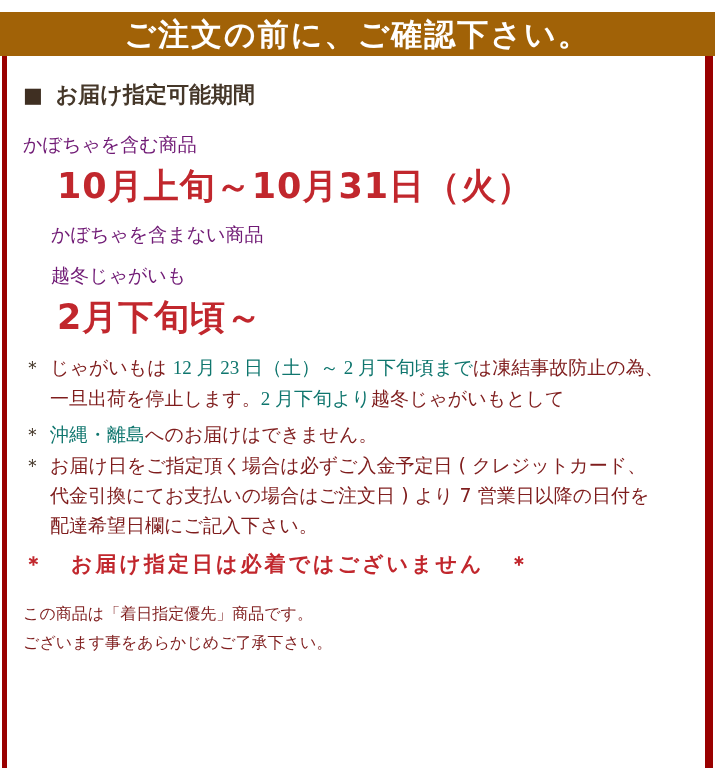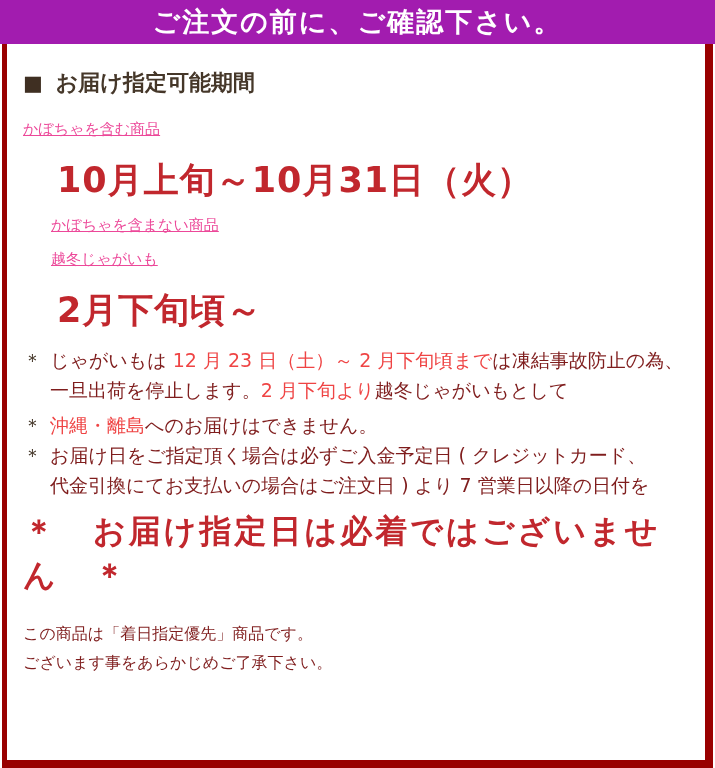--- a/index.html
+++ b/index.html
@@ -4,27 +4,28 @@
 <style>
   html,body{margin:0;padding:0;}
   body{
     width:715px;height:768px;
     background:#ffffff;
     font-family:"DejaVu Sans","Liberation Sans",sans-serif;
     overflow:hidden;
   }
   .banner{
     height:44px;
-    background:#a21caf;
+    background:#a16207;
     color:#ffffff;
-    font-size:27px;
+    font-size:31px;
     font-weight:bold;
     text-align:center;
     line-height:44px;
     letter-spacing:2px;
+    margin-top:12px;
   }
   .frame{
     margin:0 2px;
     height:724px;
     box-sizing:border-box;
     background:#ffffff;
     border-left:5px solid #990000;
     border-right:8px solid #990000;
     border-bottom:8px solid #990000;
     padding:24px 10px 0 16px;
@@ -38,51 +39,50 @@
     font-weight:bold;
     color:#453729;
   }
   .section-heading .bullet{
     font-size:21px;
     color:#3f2f22;
     line-height:1;
   }
   .period-label{
     margin-top:22px;
-    font-size:15px;
-    color:#ec4899;
-    text-decoration:underline;
+    font-size:19px;
+    color:#701a75;
   }
   .period-label.tight{margin-top:15px;margin-left:28px;}
   .period-value{
-    margin:20px 0 0 34px;
+    margin:7px 0 0 34px;
     font-size:35px;
     line-height:42px;
     font-weight:bold;
     color:#c1272d;
     letter-spacing:1px;
   }
   .notes{margin-top:14px;}
   .note{
     display:flex;
     font-size:19px;
     line-height:30px;
     color:#453729;
   }
   .note .marker{
     width:27px;
     flex:0 0 27px;
   }
   .note-body{flex:1;}
   .note.gap{margin-top:5px;}
-  .red{color:#ef4444;}
+  .red{color:#0f766e;font-family:Liberation Serif, serif;}
   .dark{color:#7f1d1d;}
   .warning{
     margin-top:10px;
-    font-size:32px;
+    font-size:21px;
     font-weight:bold;
     color:#c1272d;
     letter-spacing:3px;
   }
   .footer{
     margin-top:21px;
     font-size:16px;
     line-height:29px;
     color:#453729;
   }
@@ -134,20 +134,23 @@
 
     <div class="note">
       <span class="marker">＊</span>
       <div class="note-body">
         <div class="note-line">
           <span class="dark">お届け日をご指定頂く場合は必ずご入金予定日 ( クレジットカード、</span>
         </div>
         <div class="note-line">
           <span class="dark">代金引換にてお支払いの場合はご注文日 ) より 7 営業日以降の日付を</span>
         </div>
+        <div class="note-line">
+          <span class="dark">配達希望日欄にご記入下さい。</span>
+        </div>
       </div>
     </div>
 
   </div>
 
   <div class="warning">＊　お届け指定日は必着ではございません　＊</div>
 
   <div class="footer">
     <div class="footer-line">
       <span class="dark">この商品は「着日指定優先」商品です。</span>

